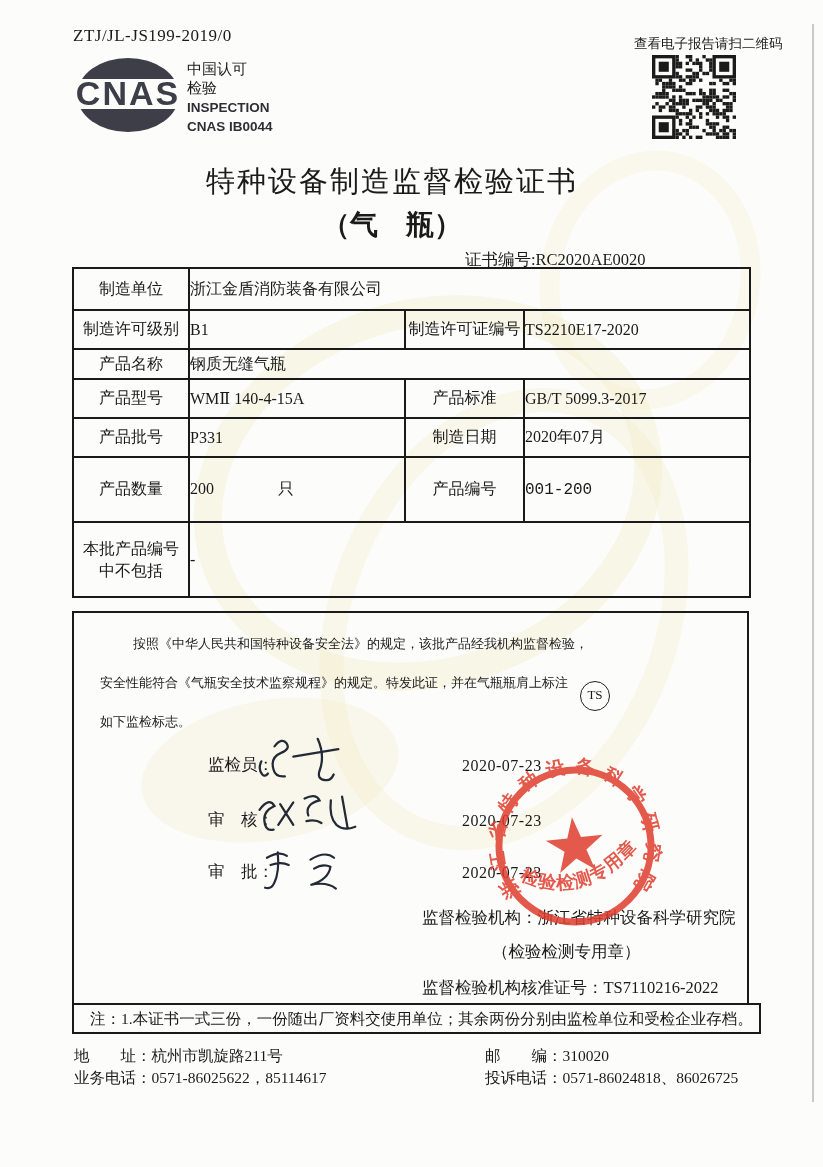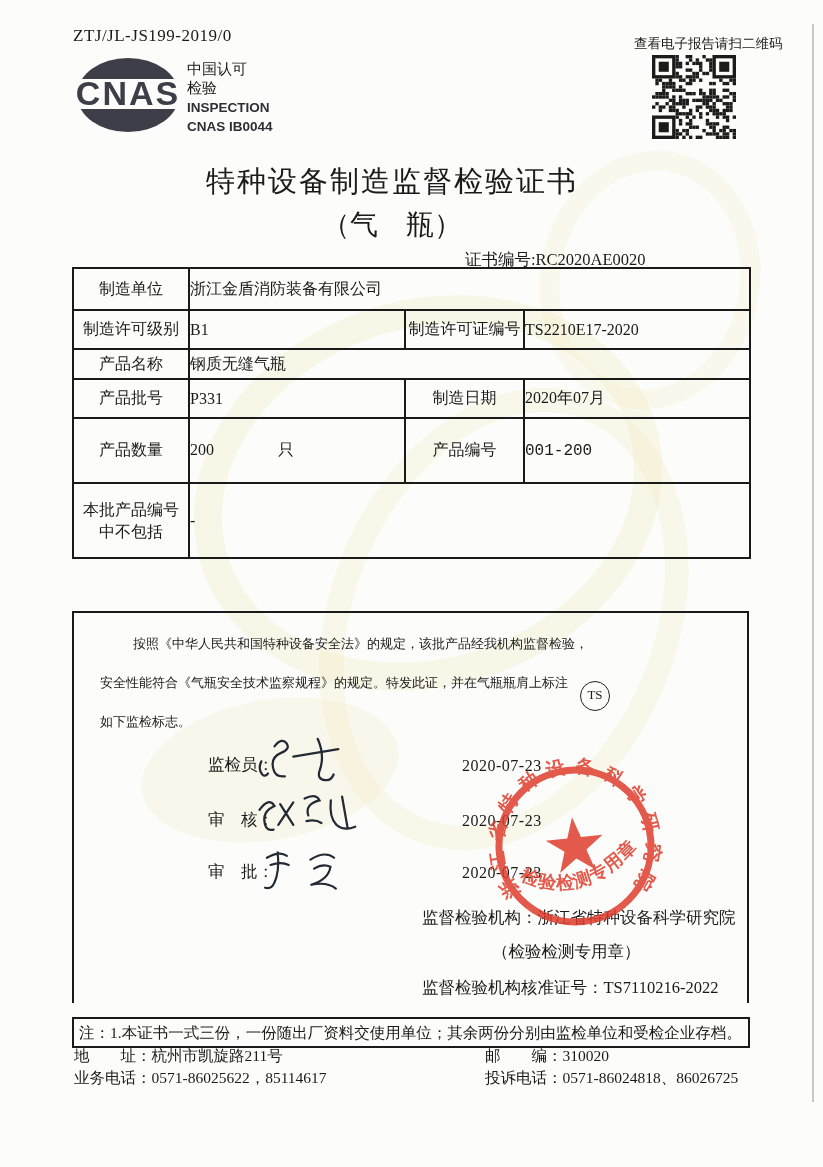--- a/index.html
+++ b/index.html
@@ -19,21 +19,21 @@
   .z1{z-index:1;}
   
   .doc-code{left:73px;top:26px;font-size:17px;letter-spacing:.5px;}
   .cnas-logo{left:76px;top:57px;}
   .cnas-text{left:187px;top:60px;line-height:19px;font-size:15px;}
   .cnas-text .en{font-family:"Liberation Sans","DejaVu Sans",sans-serif;font-weight:bold;font-size:13.5px;color:#2e2e36;}
   .qr-caption{left:634px;top:35px;font-size:13.5px;}
   .qr{left:652px;top:55px;}
   
   .title{left:0;top:162px;width:784px;text-align:center;font-size:29px;font-weight:normal;letter-spacing:2px;}
-  .subtitle{left:0;top:206px;width:784px;text-align:center;font-size:28px;font-weight:normal;}
+  .subtitle{left:0;top:206px;width:784px;text-align:center;font-size:28px;font-weight:bold;}
   .cert-line{left:465px;top:249px;font-size:16.5px;}
   
   table.info{position:absolute;left:72px;top:267px;width:677px;border-collapse:collapse;table-layout:fixed;z-index:1;}
   table.info td{border:2px solid #1a1a1a;font-size:16px;vertical-align:middle;padding:0;}
   td.lab{text-align:center;}
   td.val{padding-left:13px;}
   td.val-sm{padding-left:13px;font-size:14px;font-family:Liberation Mono, monospace;}
   .two-line{line-height:22px;text-align:center;}
   
   .stmt{left:72px;top:611px;width:673px;height:390px;border:2px solid #1a1a1a;border-bottom:none;z-index:1;}
@@ -47,21 +47,21 @@
   .sl1{left:110px;top:141px;} .sl2{left:110px;top:196px;} .sl3{left:110px;top:248px;}
   .sg1{left:178px;top:120px;} .sg2{left:178px;top:176px;} .sg3{left:182px;top:232px;}
   .date{font-size:16px;letter-spacing:.5px;}
   .d1{left:388px;top:144px;} .d2{left:388px;top:199px;} .d3{left:388px;top:251px;}
   .org-line{left:348px;top:294px;font-size:16.5px;}
   .seal-note{left:418px;top:328px;font-size:16.5px;}
   .approval{left:348px;top:364px;font-size:16.5px;}
   .stamp{left:410px;top:142px;opacity:.84;transform:rotate(-6deg);z-index:3;}
   
   .note-box{left:72px;top:1003px;width:669px;height:27px;border:2px solid #1a1a1a;
-            font-size:15.5px;line-height:27px;padding-left:5px;z-index:1;margin-top:14px;}
+            font-size:15.5px;line-height:27px;padding-left:16px;z-index:1;}
   .foot{font-size:15.5px;z-index:1;}
   .f1l{left:74px;top:1046px;} .f1r{left:485px;top:1046px;}
   .f2l{left:74px;top:1068px;} .f2r{left:485px;top:1068px;}
 </style>
 </head>
 <body>
 
 <div class="page">
 
   <div class="abs scan-line"></div>
@@ -337,20 +337,26 @@
       <td class="lab">制造许可级别</td>
       <td class="val">B1</td>
       <td class="lab">制造许可证编号</td>
       <td class="val">TS2210E17-2020</td>
     </tr>
     <tr style="height:30px">
       <td class="lab">产品名称</td>
       <td class="val" colspan="3">钢质无缝气瓶</td>
     </tr>
     <tr style="height:39px">
+      <td class="lab">产品型号</td>
+      <td class="val">WMⅡ 140-4-15A</td>
+      <td class="lab">产品标准</td>
+      <td class="val">GB/T 5099.3-2017</td>
+    </tr>
+    <tr style="height:39px">
       <td class="lab">产品批号</td>
       <td class="val">P331</td>
       <td class="lab">制造日期</td>
       <td class="val">2020年07月</td>
     </tr>
     <tr style="height:65px">
       <td class="lab">产品数量</td>
       <td class="val">200　　　　只</td>
       <td class="lab">产品编号</td>
       <td class="val-sm">001-200</td>

